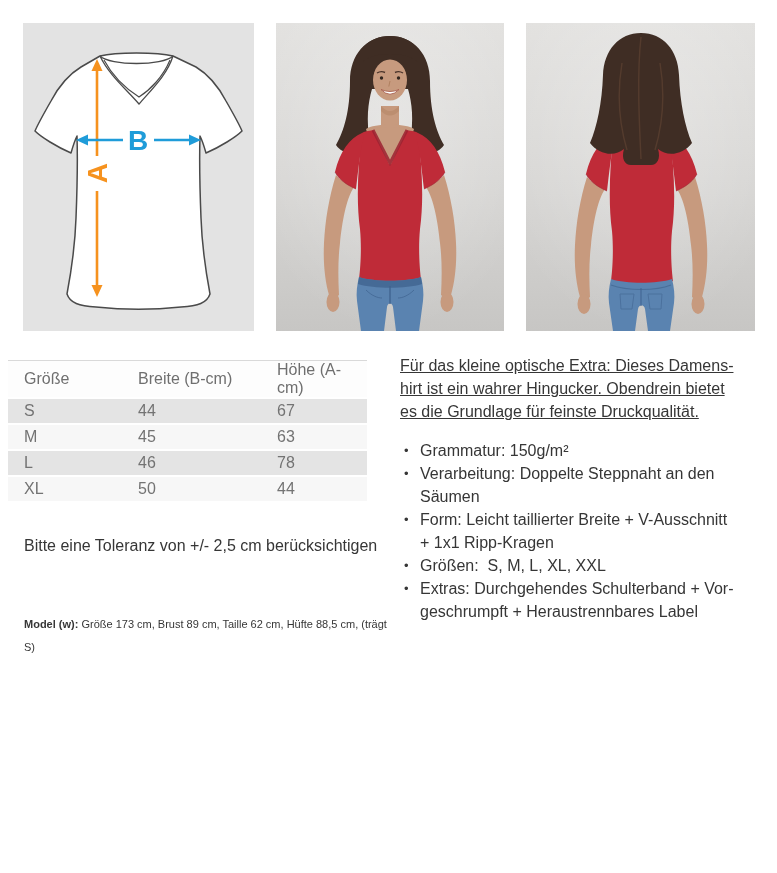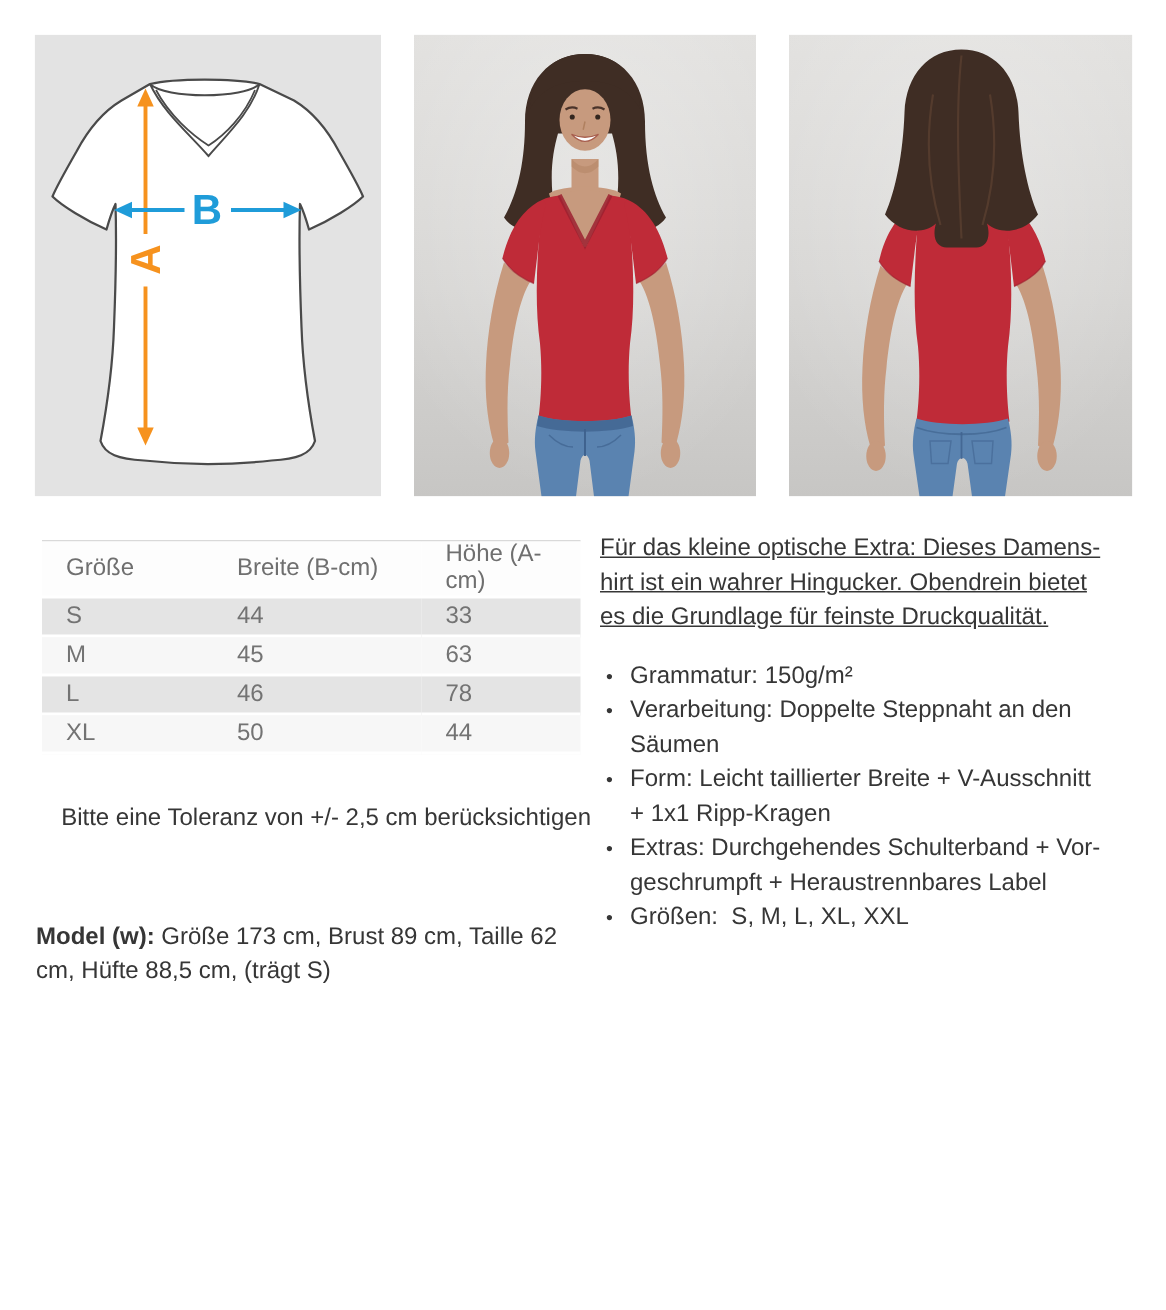--- a/index.html
+++ b/index.html
@@ -9,46 +9,46 @@
   }
   
   .gallery-panel { position:absolute; top:23px; height:308px; overflow:hidden; }
   #panel-diagram { left:23px;  width:231px; }
   #panel-front   { left:276px; width:228px; }
   #panel-back    { left:526px; width:229px; }
   .gallery-panel svg { display:block; width:100%; height:100%; }
 
   
   table.size-table {
-    position:absolute; left:28px; top:360px; width:359px;
+    position:absolute; left:8px; top:360px; width:359px;
     border-collapse:separate; border-spacing:0; table-layout:fixed;
     font-size:16px; color:#737373; border-top:1px solid #d9d9d9;
   }
   table.size-table col.c1 { width:114px; }
   table.size-table col.c2 { width:139px; }
   table.size-table col.c3 { width:106px; }
   table.size-table th {
     height:27px; font-weight:normal; text-align:left; padding:0 0 0 16px;
     background:#fdfdfd; border-bottom:2px solid #ffffff; color:#6f6f6f;
   }
   table.size-table td {
     height:24px; text-align:left; padding:0 0 0 16px;
     border-bottom:2px solid #ffffff;
   }
   table.size-table tbody tr:nth-child(odd)  td { background:#e4e4e4; }
   table.size-table tbody tr:nth-child(even) td { background:#f7f7f7; }
 
   
   .tolerance-note {
     position:absolute; left:24px; top:534px; width:370px;
-    font-size:16px; line-height:23px; color:#363636;text-align:right;
+    font-size:16px; line-height:23px; color:#363636;
   }
   .model-note {
     position:absolute; left:24px; top:613px; width:368px;
-    font-size:16px; line-height:23px; color:#363636;
+    font-size:11px; line-height:23px; color:#363636;
   }
   .model-note .bold { font-weight:bold; }
 
   
   .description {
     position:absolute; left:400px; top:354px; width:372px;
     font-size:16px; line-height:23px; color:#363636;
   }
   .description .intro { white-space:pre-wrap;text-decoration:underline; }
   ul.spec-list { list-style:none; margin:16px 0 0 0; padding:0; }
@@ -246,21 +246,21 @@
       <tr>
         <th>Größe</th>
         <th>Breite (B-cm)</th>
         <th>Höhe (A-cm)</th>
       </tr>
     </thead>
     <tbody>
       <tr>
         <td>S</td>
         <td>44</td>
-        <td>33</td>
+        <td>67</td>
       </tr>
       <tr>
         <td>M</td>
         <td>45</td>
         <td>63</td>
       </tr>
       <tr>
         <td>L</td>
         <td>46</td>
         <td>78</td>
@@ -280,19 +280,19 @@
   <div class="description">
     <div class="intro">Für das kleine optische Extra: Dieses Damens-
 hirt ist ein wahrer Hingucker. Obendrein bietet
 es die Grundlage für feinste Druckqualität.</div>
     <ul class="spec-list">
       <li>Grammatur: 150g/m²</li>
       <li>Verarbeitung: Doppelte Steppnaht an den
 Säumen</li>
       <li>Form: Leicht taillierter Breite + V-Ausschnitt
 + 1x1 Ripp-Kragen</li>
+      <li>Größen:  S, M, L, XL, XXL</li>
       <li>Extras: Durchgehendes Schulterband + Vor-
 geschrumpft + Heraustrennbares Label</li>
-      <li>Größen:  S, M, L, XL, XXL</li>
     </ul>
   </div>
 
 </div>
 
 </body></html>

